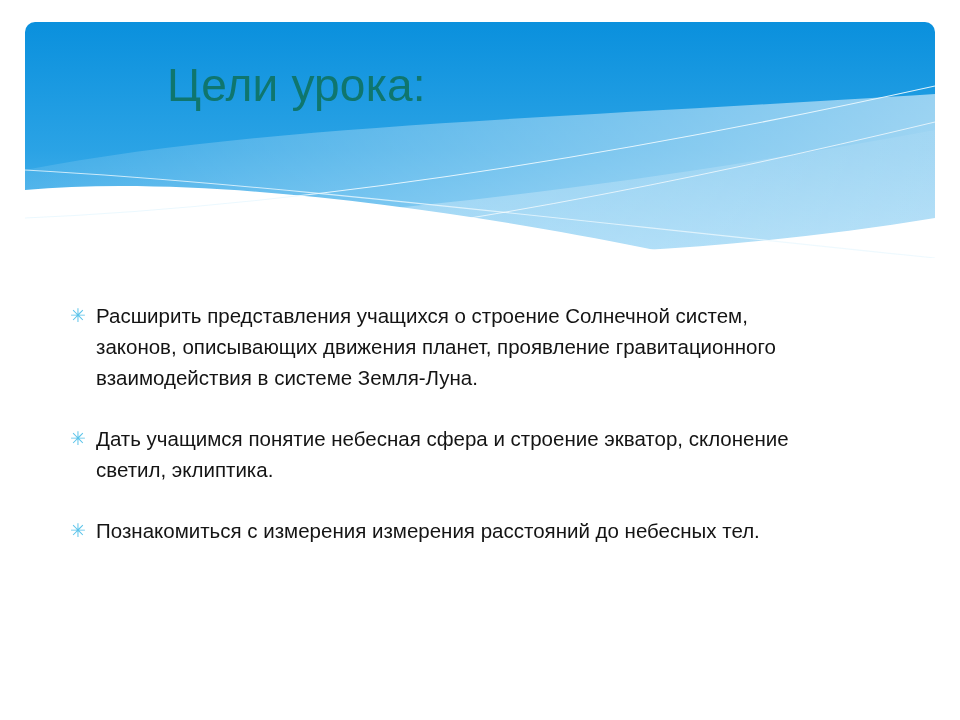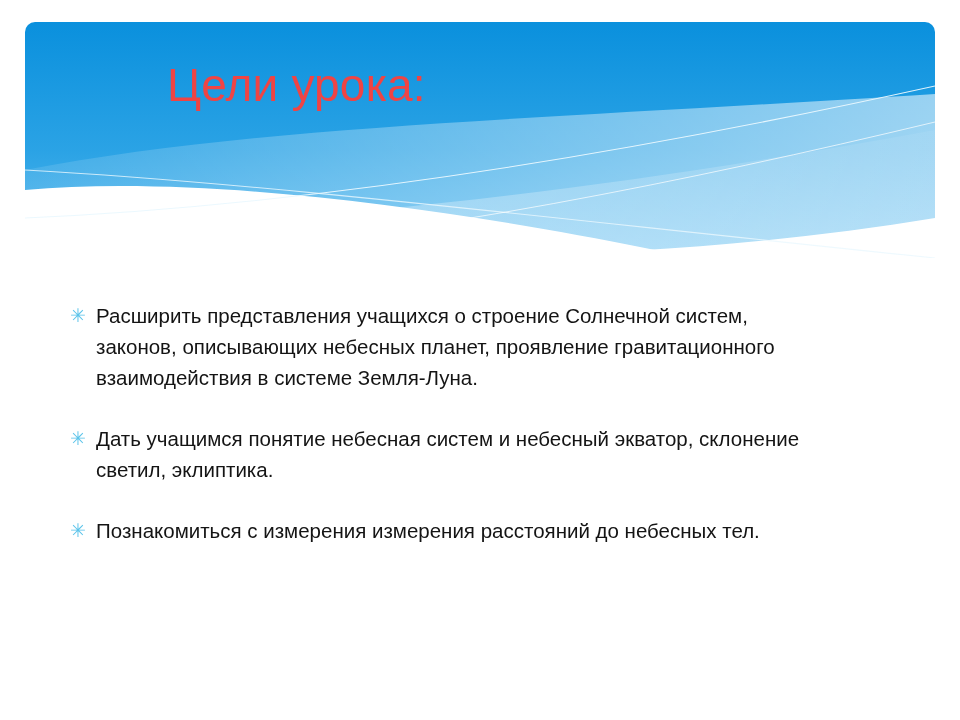--- a/index.html
+++ b/index.html
@@ -40,21 +40,21 @@
   .title {
     position: absolute;
     left: 142px;
     top: 38px;
     width: 700px;
     margin: 0;
     font-family: "Liberation Sans", "DejaVu Sans", sans-serif;
     font-size: 46px;
     font-weight: 400;
     line-height: 1.12;
-    color: #ef4444;
+    color: #0f766e;
     letter-spacing: 0.2px;
     white-space: nowrap;
   }
 
   
   .body-list {
     position: absolute;
     left: 66px;
     top: 300px;
     width: 740px;
@@ -138,26 +138,26 @@
       </g>
     </svg>
 
     <h1 class="title">Цели урока:</h1>
   </div>
 
   <ul class="body-list">
 
     <li class="bullet-item">
       <span class="bullet-marker">✳</span>
-      <span class="bullet-text">Расширить представления учащихся о строение Солнечной систем, законов, описывающих небесных планет, проявление гравитационного взаимодействия в системе Земля-Луна.</span>
+      <span class="bullet-text">Расширить представления учащихся о строение Солнечной систем, законов, описывающих движения планет, проявление гравитационного взаимодействия в системе Земля-Луна.</span>
     </li>
 
     <li class="bullet-item">
       <span class="bullet-marker">✳</span>
-      <span class="bullet-text">Дать учащимся понятие небесная систем и небесный экватор, склонение светил, эклиптика.</span>
+      <span class="bullet-text">Дать учащимся понятие небесная сфера и строение экватор, склонение светил, эклиптика.</span>
     </li>
 
     <li class="bullet-item">
       <span class="bullet-marker">✳</span>
       <span class="bullet-text">Познакомиться с измерения измерения расстояний до небесных тел.</span>
     </li>
 
   </ul>
 
 </div>

